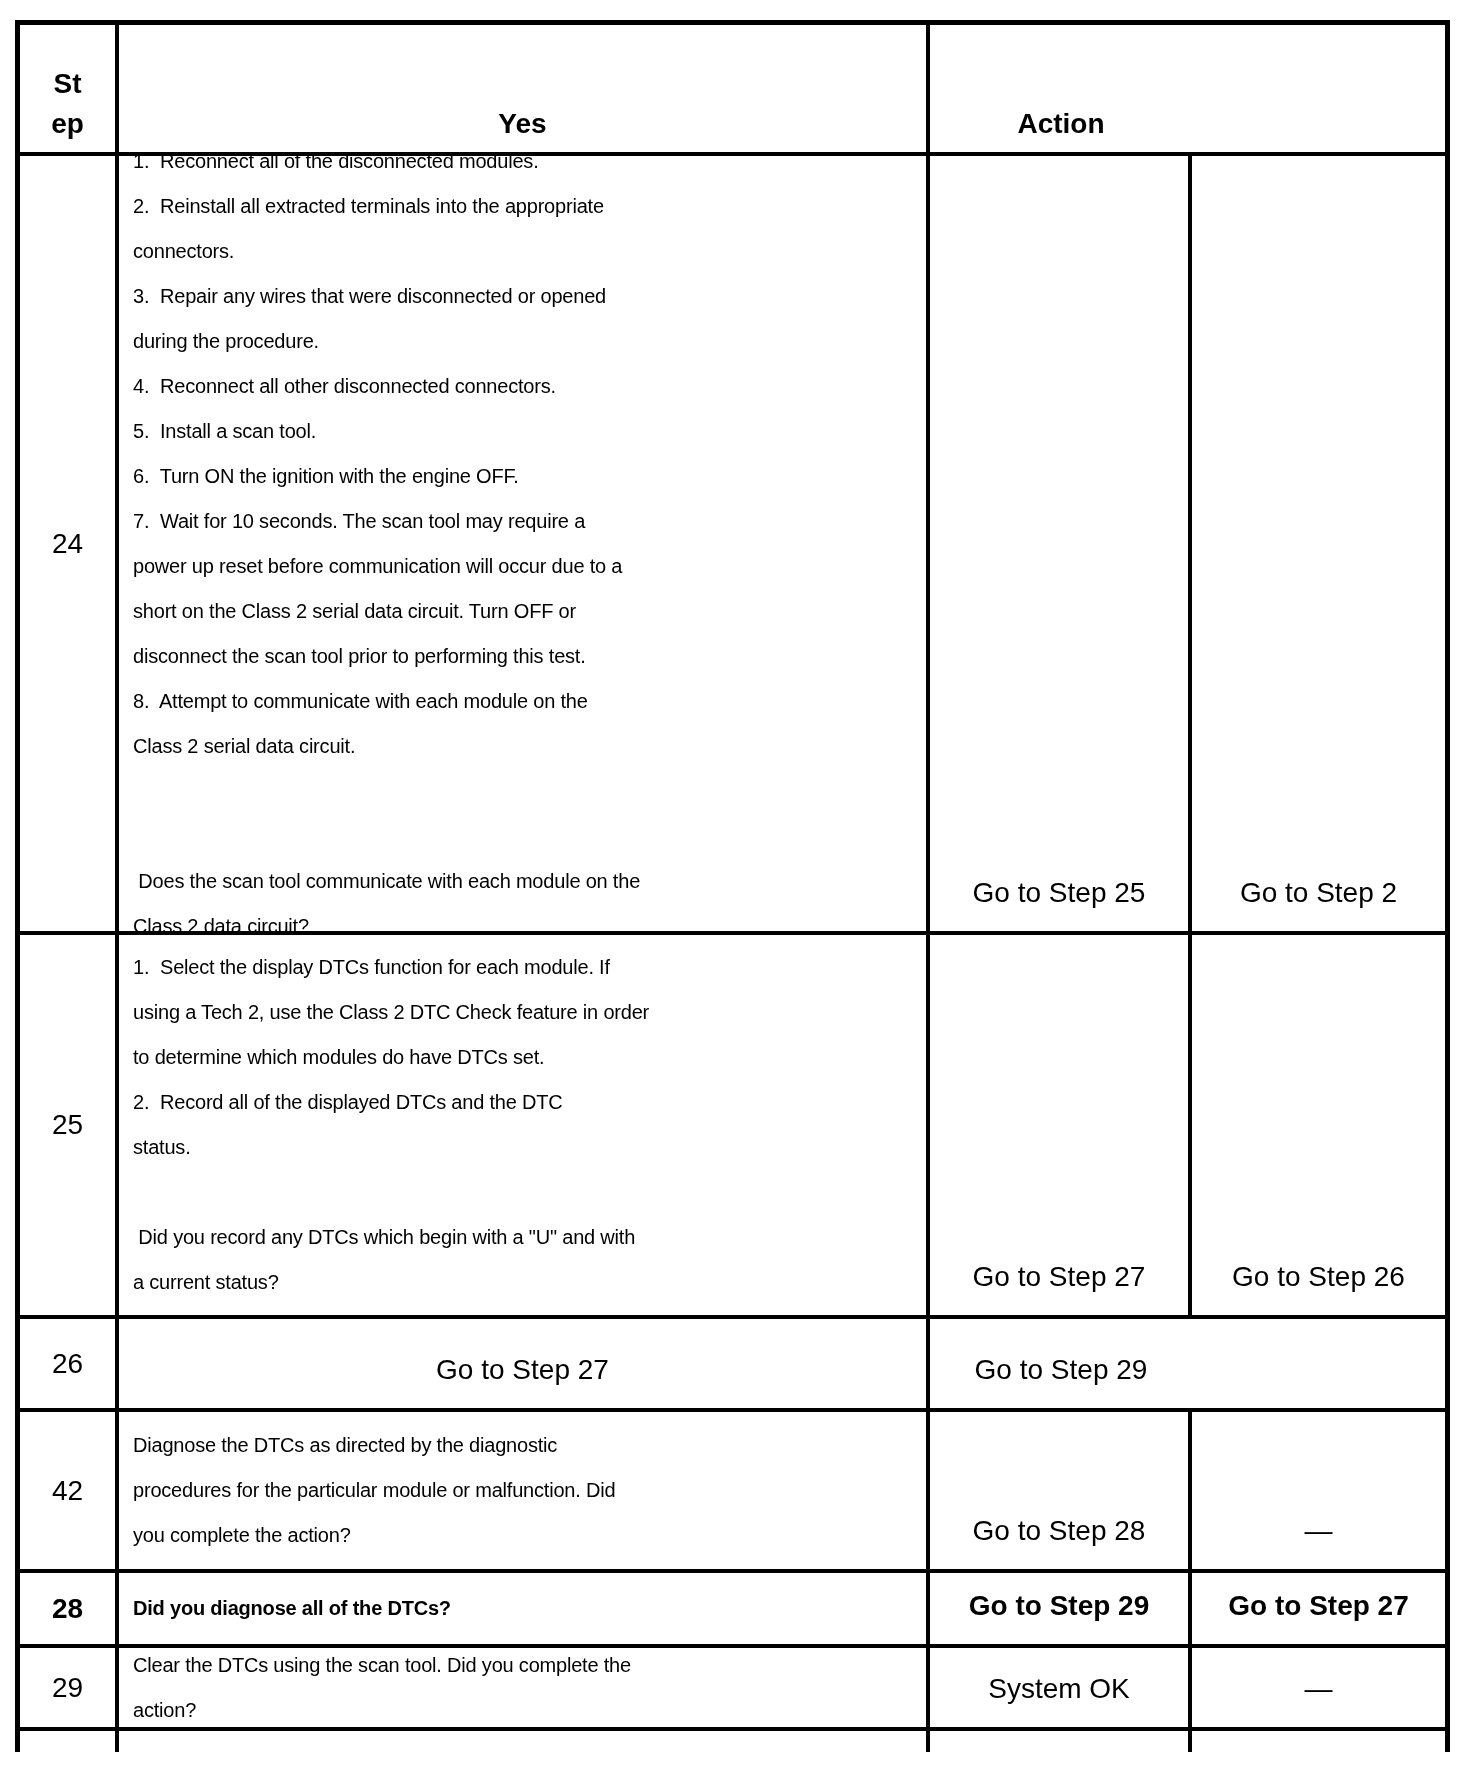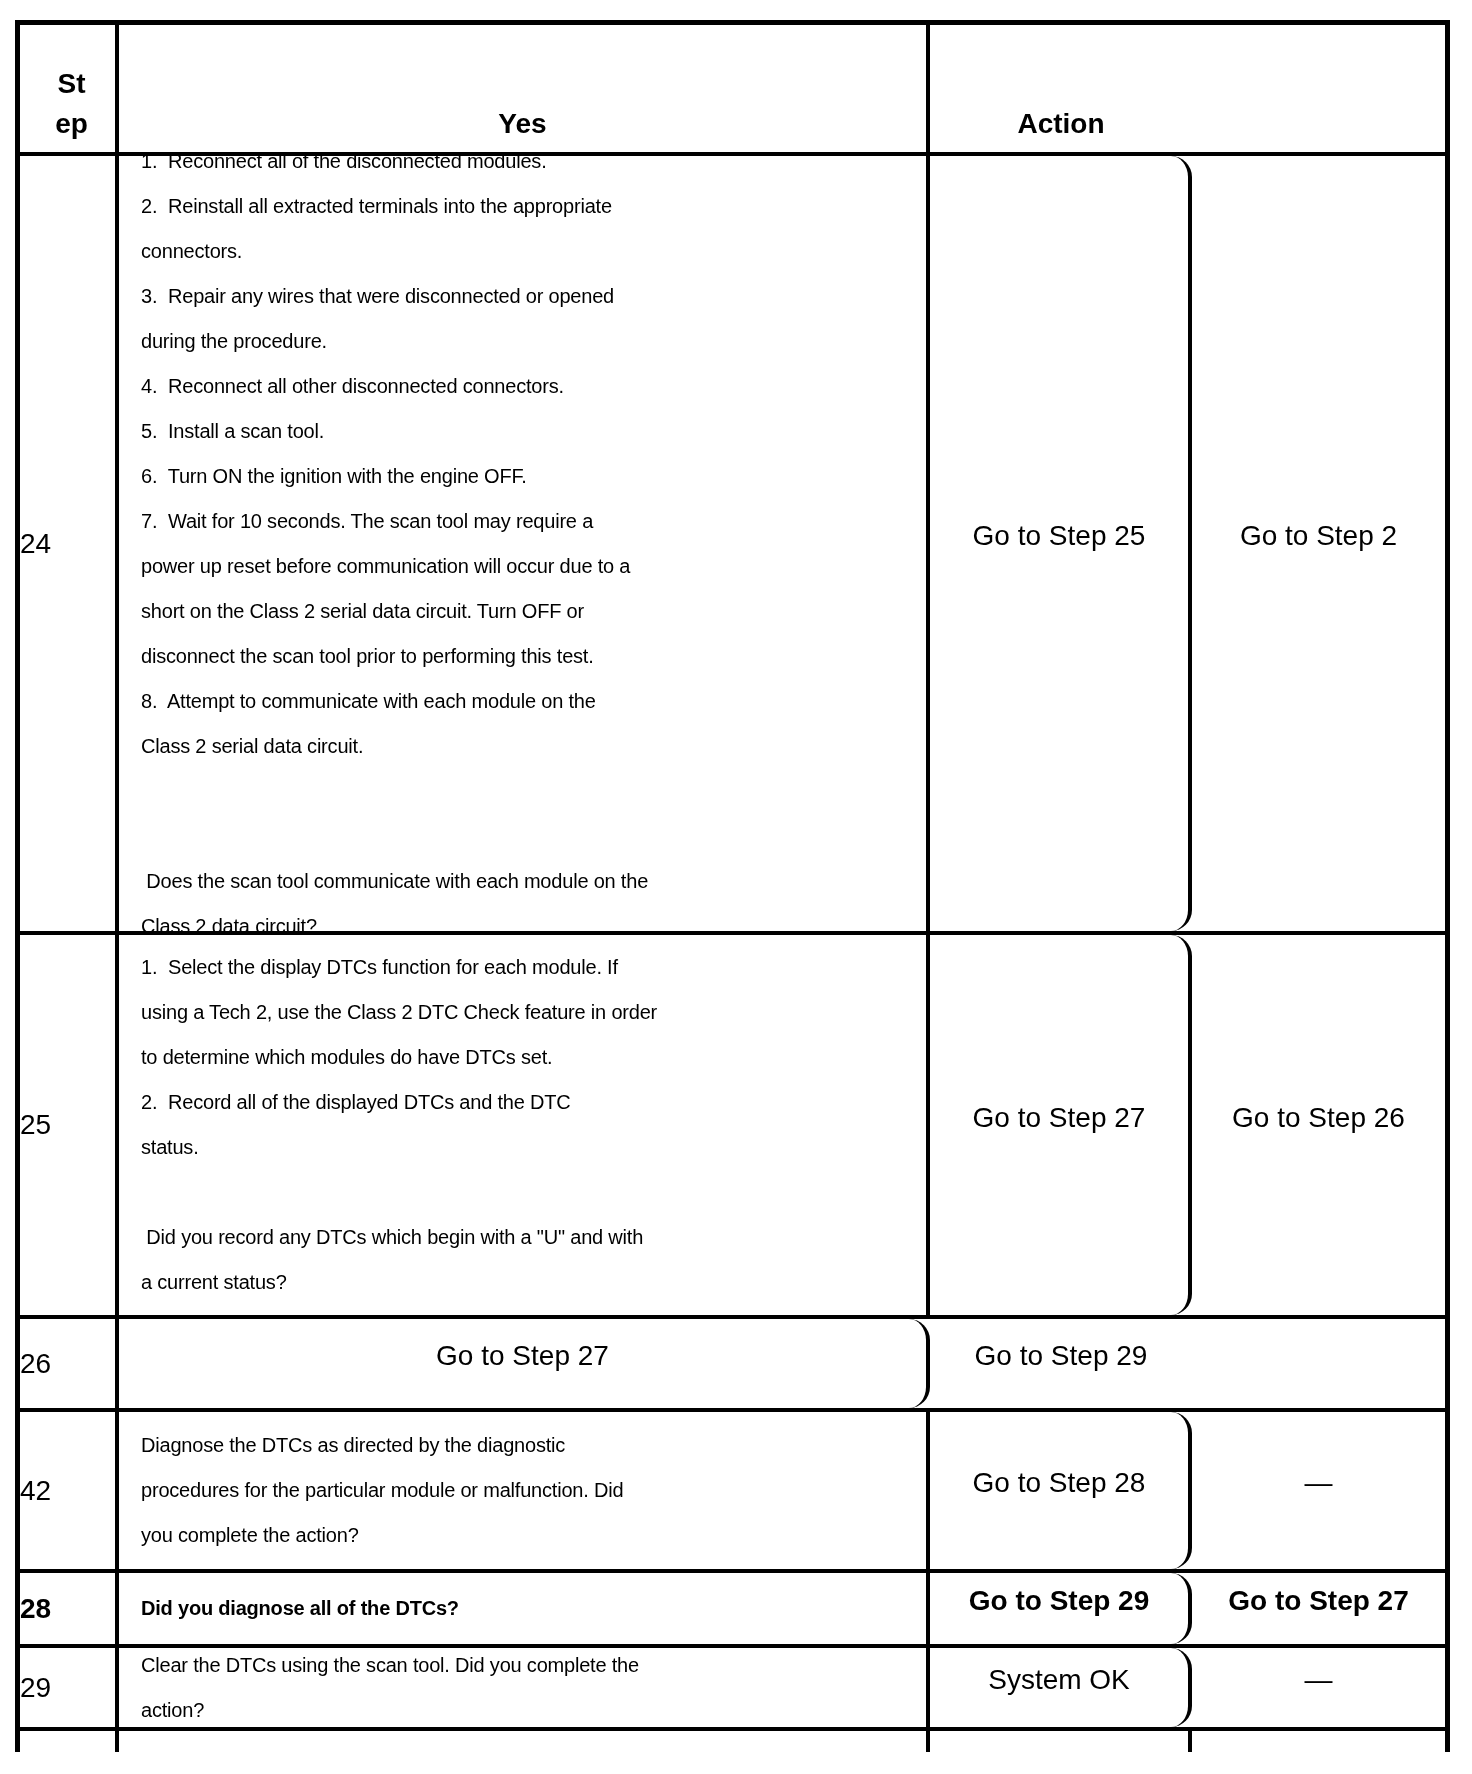--- a/index.html
+++ b/index.html
@@ -44,55 +44,55 @@
   .header .cell {
     display: flex;
     align-items: flex-end;
     justify-content: center;
     font-weight: bold;
     font-size: 28px;
     line-height: 40px;
     padding-bottom: 8px;
     text-align: center;
   }
-  .prewrap { white-space: pre-wrap; margin-left: 8px; }
+  .prewrap { white-space: pre-wrap; }
 
   
   .h-r24 { height: 779px; }
   .h-r25 { height: 384px; }
   .h-r26 { height: 93px;  }
   .h-r27 { height: 161px; }
   .h-r28 { height: 75px; font-weight: bold;  }
   .h-r29 { height: 83px; }
   .h-partial { height: 21px; }
 
   .step-cell {
     display: flex;
     align-items: center;
+    justify-content: center;
     font-size: 28px;
   }
   .action-cell {
     display: flex;
     flex-direction: column;
     justify-content: center;
     padding: 0 14px;
     font-size: 20px;
     line-height: 45px;
     letter-spacing: -0.2px;
   }
   .choice-cell {
     display: flex;
     flex-direction: column;
-    justify-content: center;
+    justify-content: flex-end;
     align-items: center;
     text-align: center;
     padding-bottom: 16px;
     font-size: 28px;
     line-height: 45px;
-    border-radius: 21px;
   }
 </style>
 </head>
 <body>
 
 <div class="page">
   <div class="diag-table">
 
     <div class="trow header h-header">
       <div class="cell">

